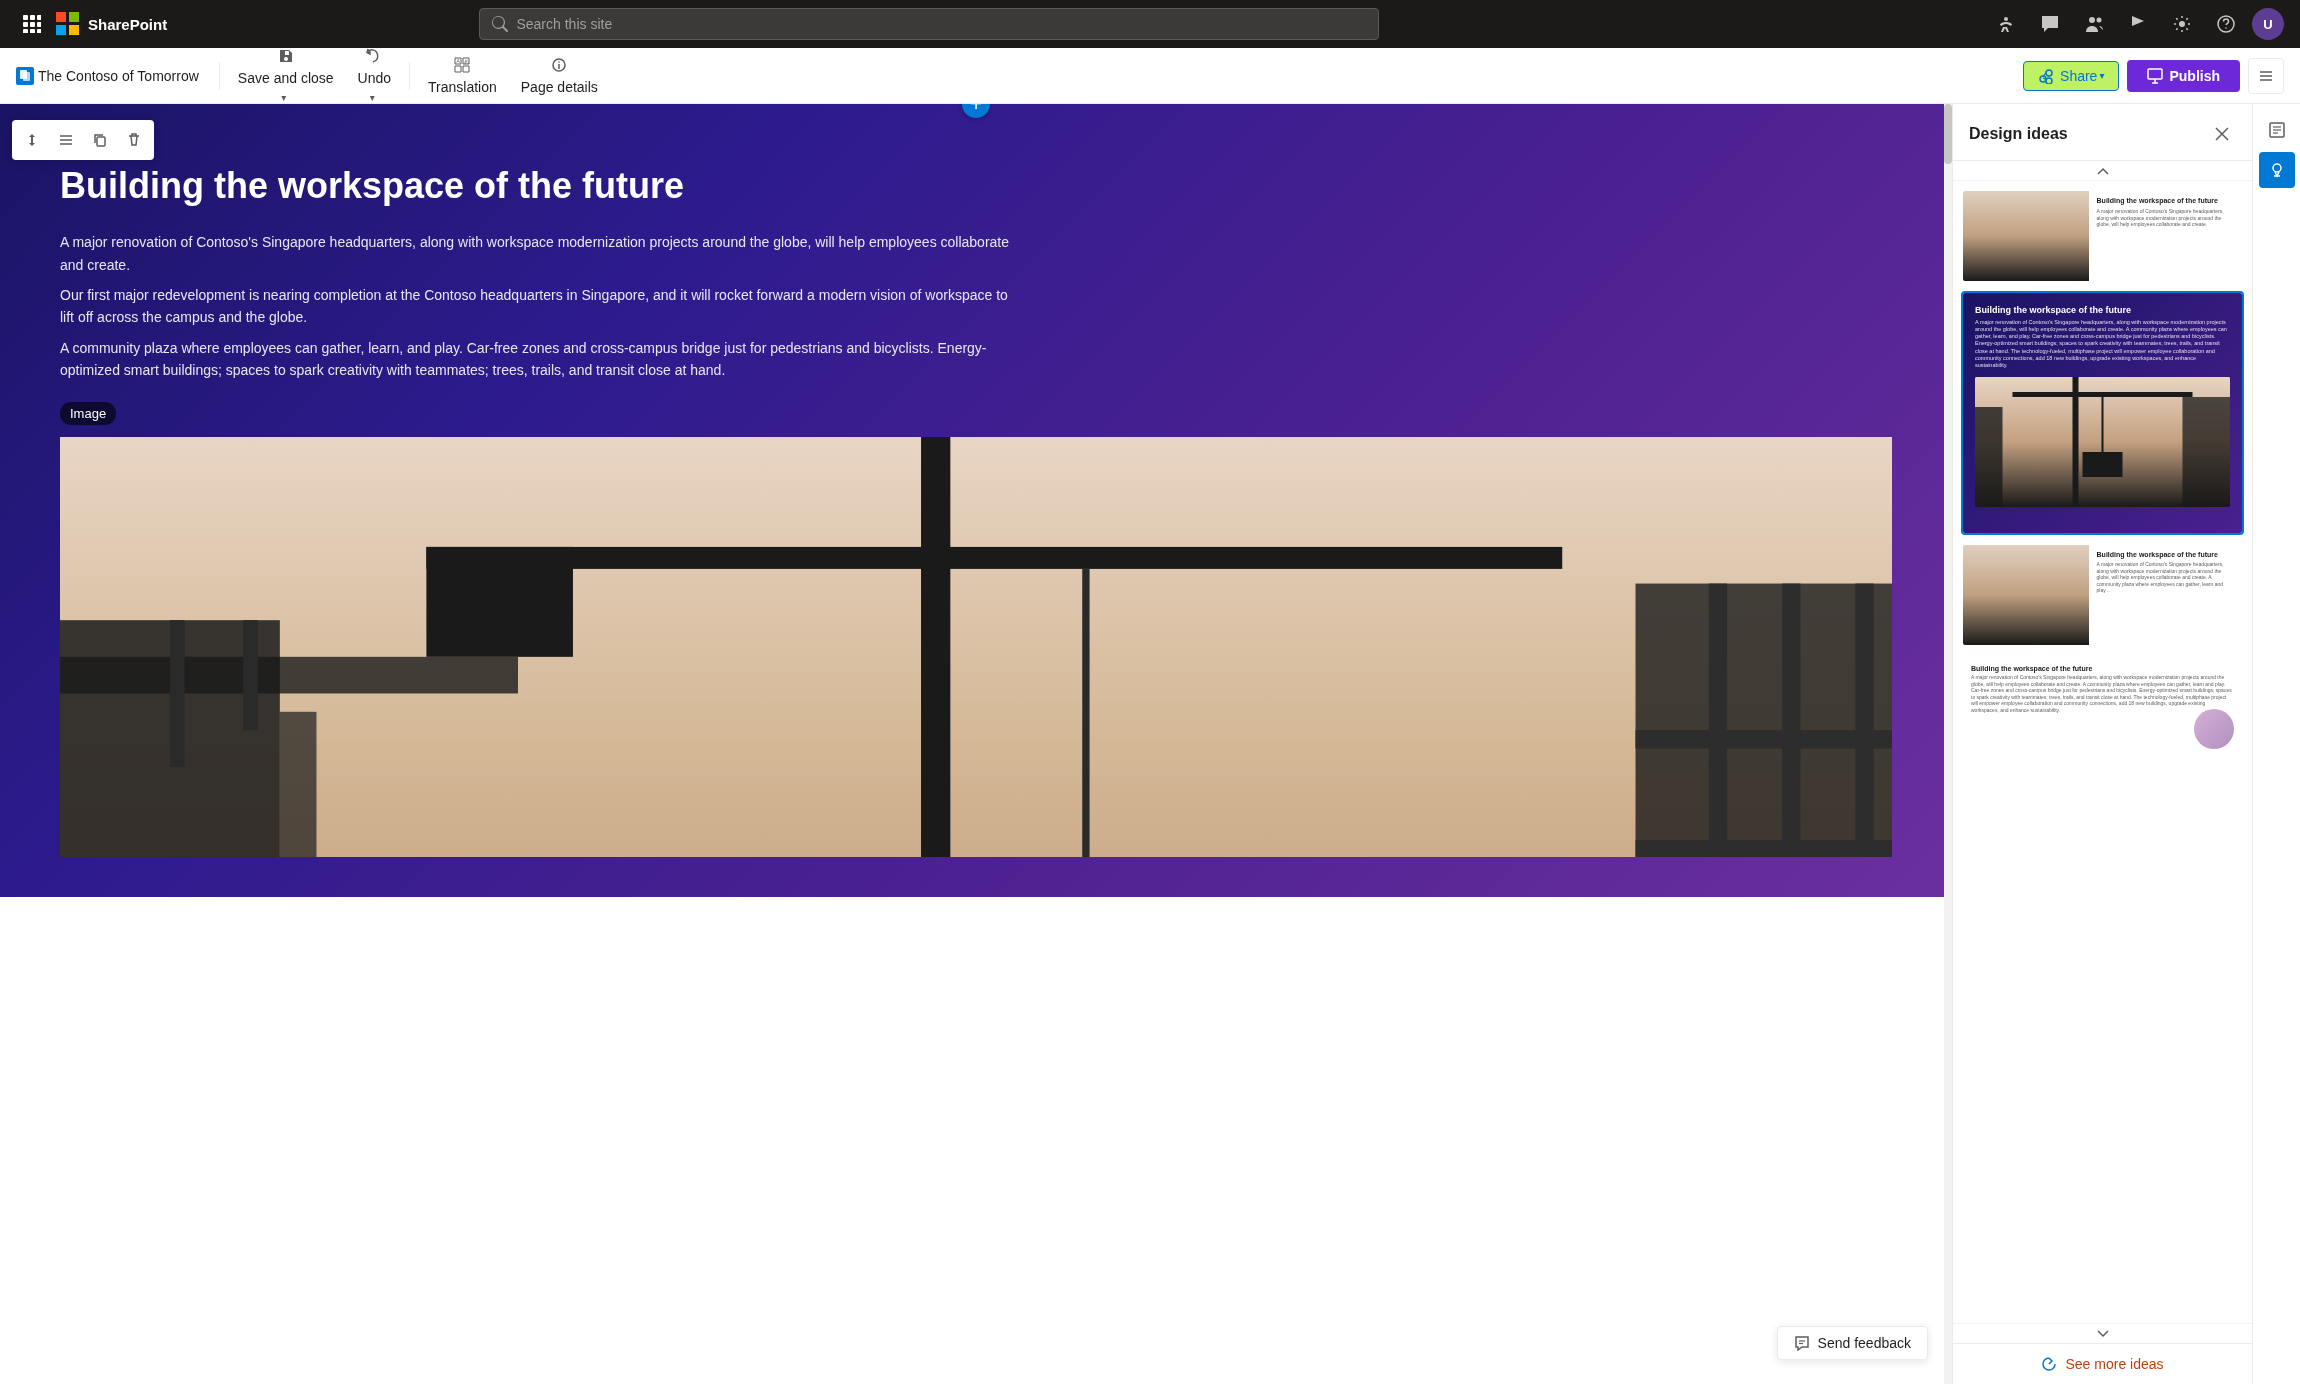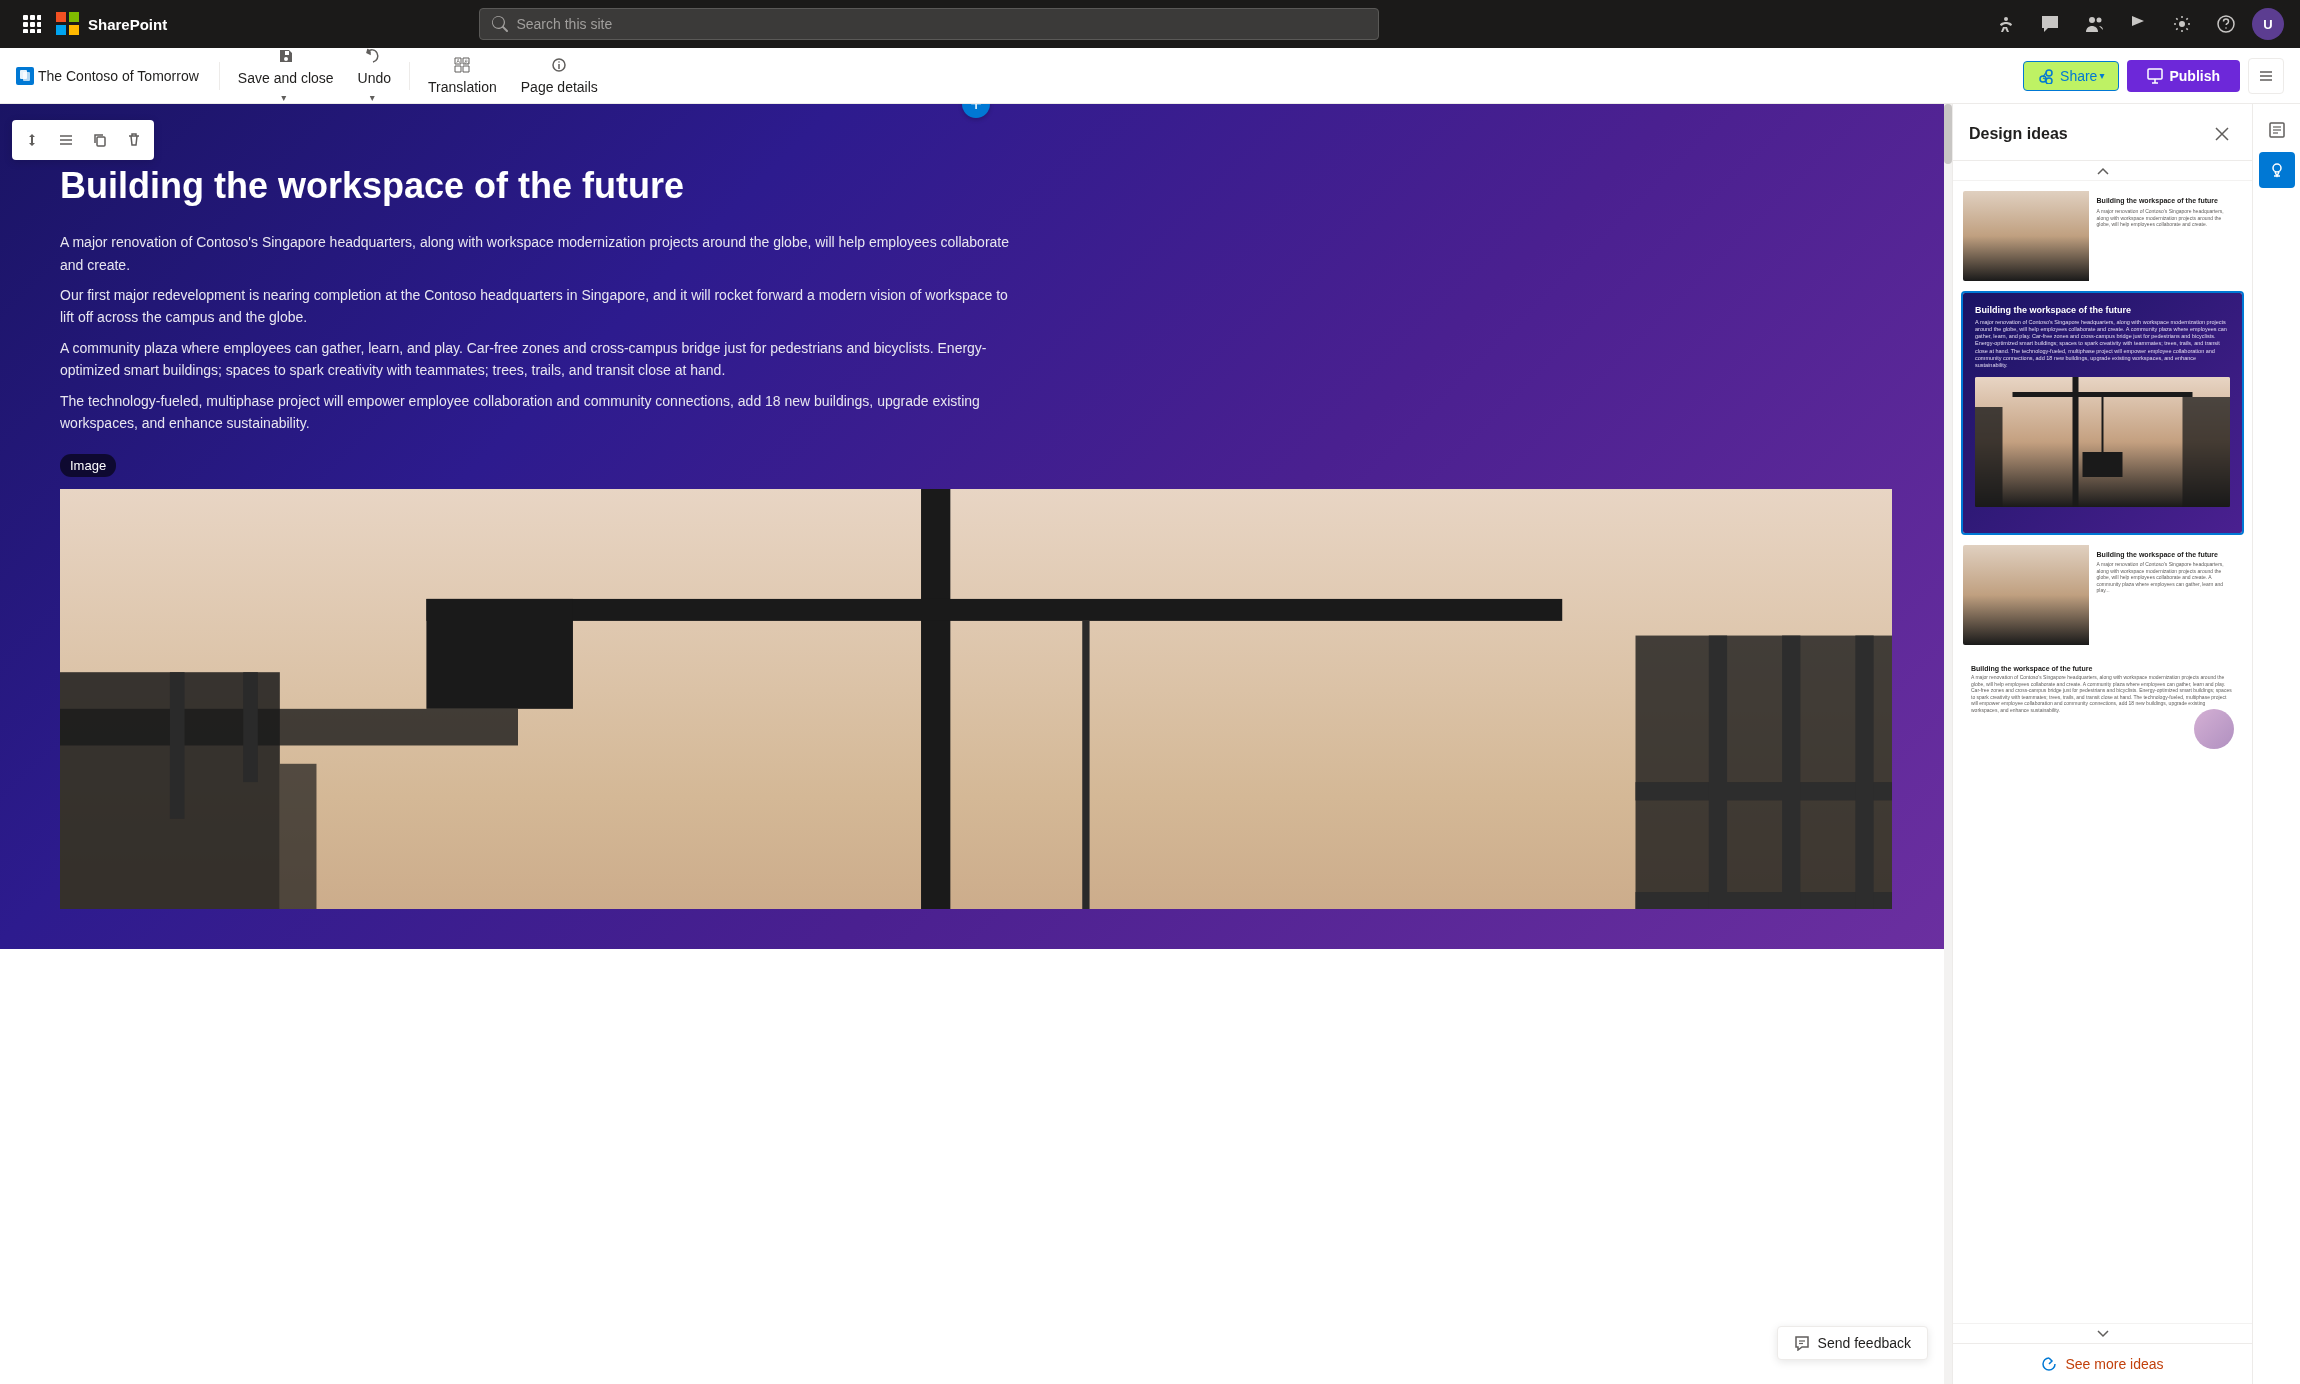--- a/index.html
+++ b/index.html
@@ -599,21 +599,20 @@
           </svg>
         </div>
       </div>
 
       <div class="hero-section">
         <h1 class="hero-title">Building the workspace of the future</h1>
         <div class="hero-text">
           <p>A major renovation of Contoso's Singapore headquarters, along with workspace modernization projects around the globe, will help employees collaborate and create.</p>
           <p>Our first major redevelopment is nearing completion at the Contoso headquarters in Singapore, and it will rocket forward a modern vision of workspace to lift off across the campus and the globe.</p>
           <p>A community plaza where employees can gather, learn, and play. Car-free zones and cross-campus bridge just for pedestrians and bicyclists. Energy-optimized smart buildings; spaces to spark creativity with teammates; trees, trails, and transit close at hand.</p>
-          <p>The technology-fueled, multiphase project will empower employee collaboration and community connections, add 18 new buildings, upgrade existing workspaces, and enhance sustainability.</p>
         </div>
         <div class="image-label">Image</div>
 
         
         <div class="image-section" style="margin-top:12px;">
           <svg class="mini-crane" viewBox="0 0 1000 420" preserveAspectRatio="xMidYMid slice">
 
             <defs>
               <linearGradient id="skyGrad" x1="0" y1="0" x2="0" y2="1">
                 <stop offset="0%" stop-color="#e8d5c4"></stop>

